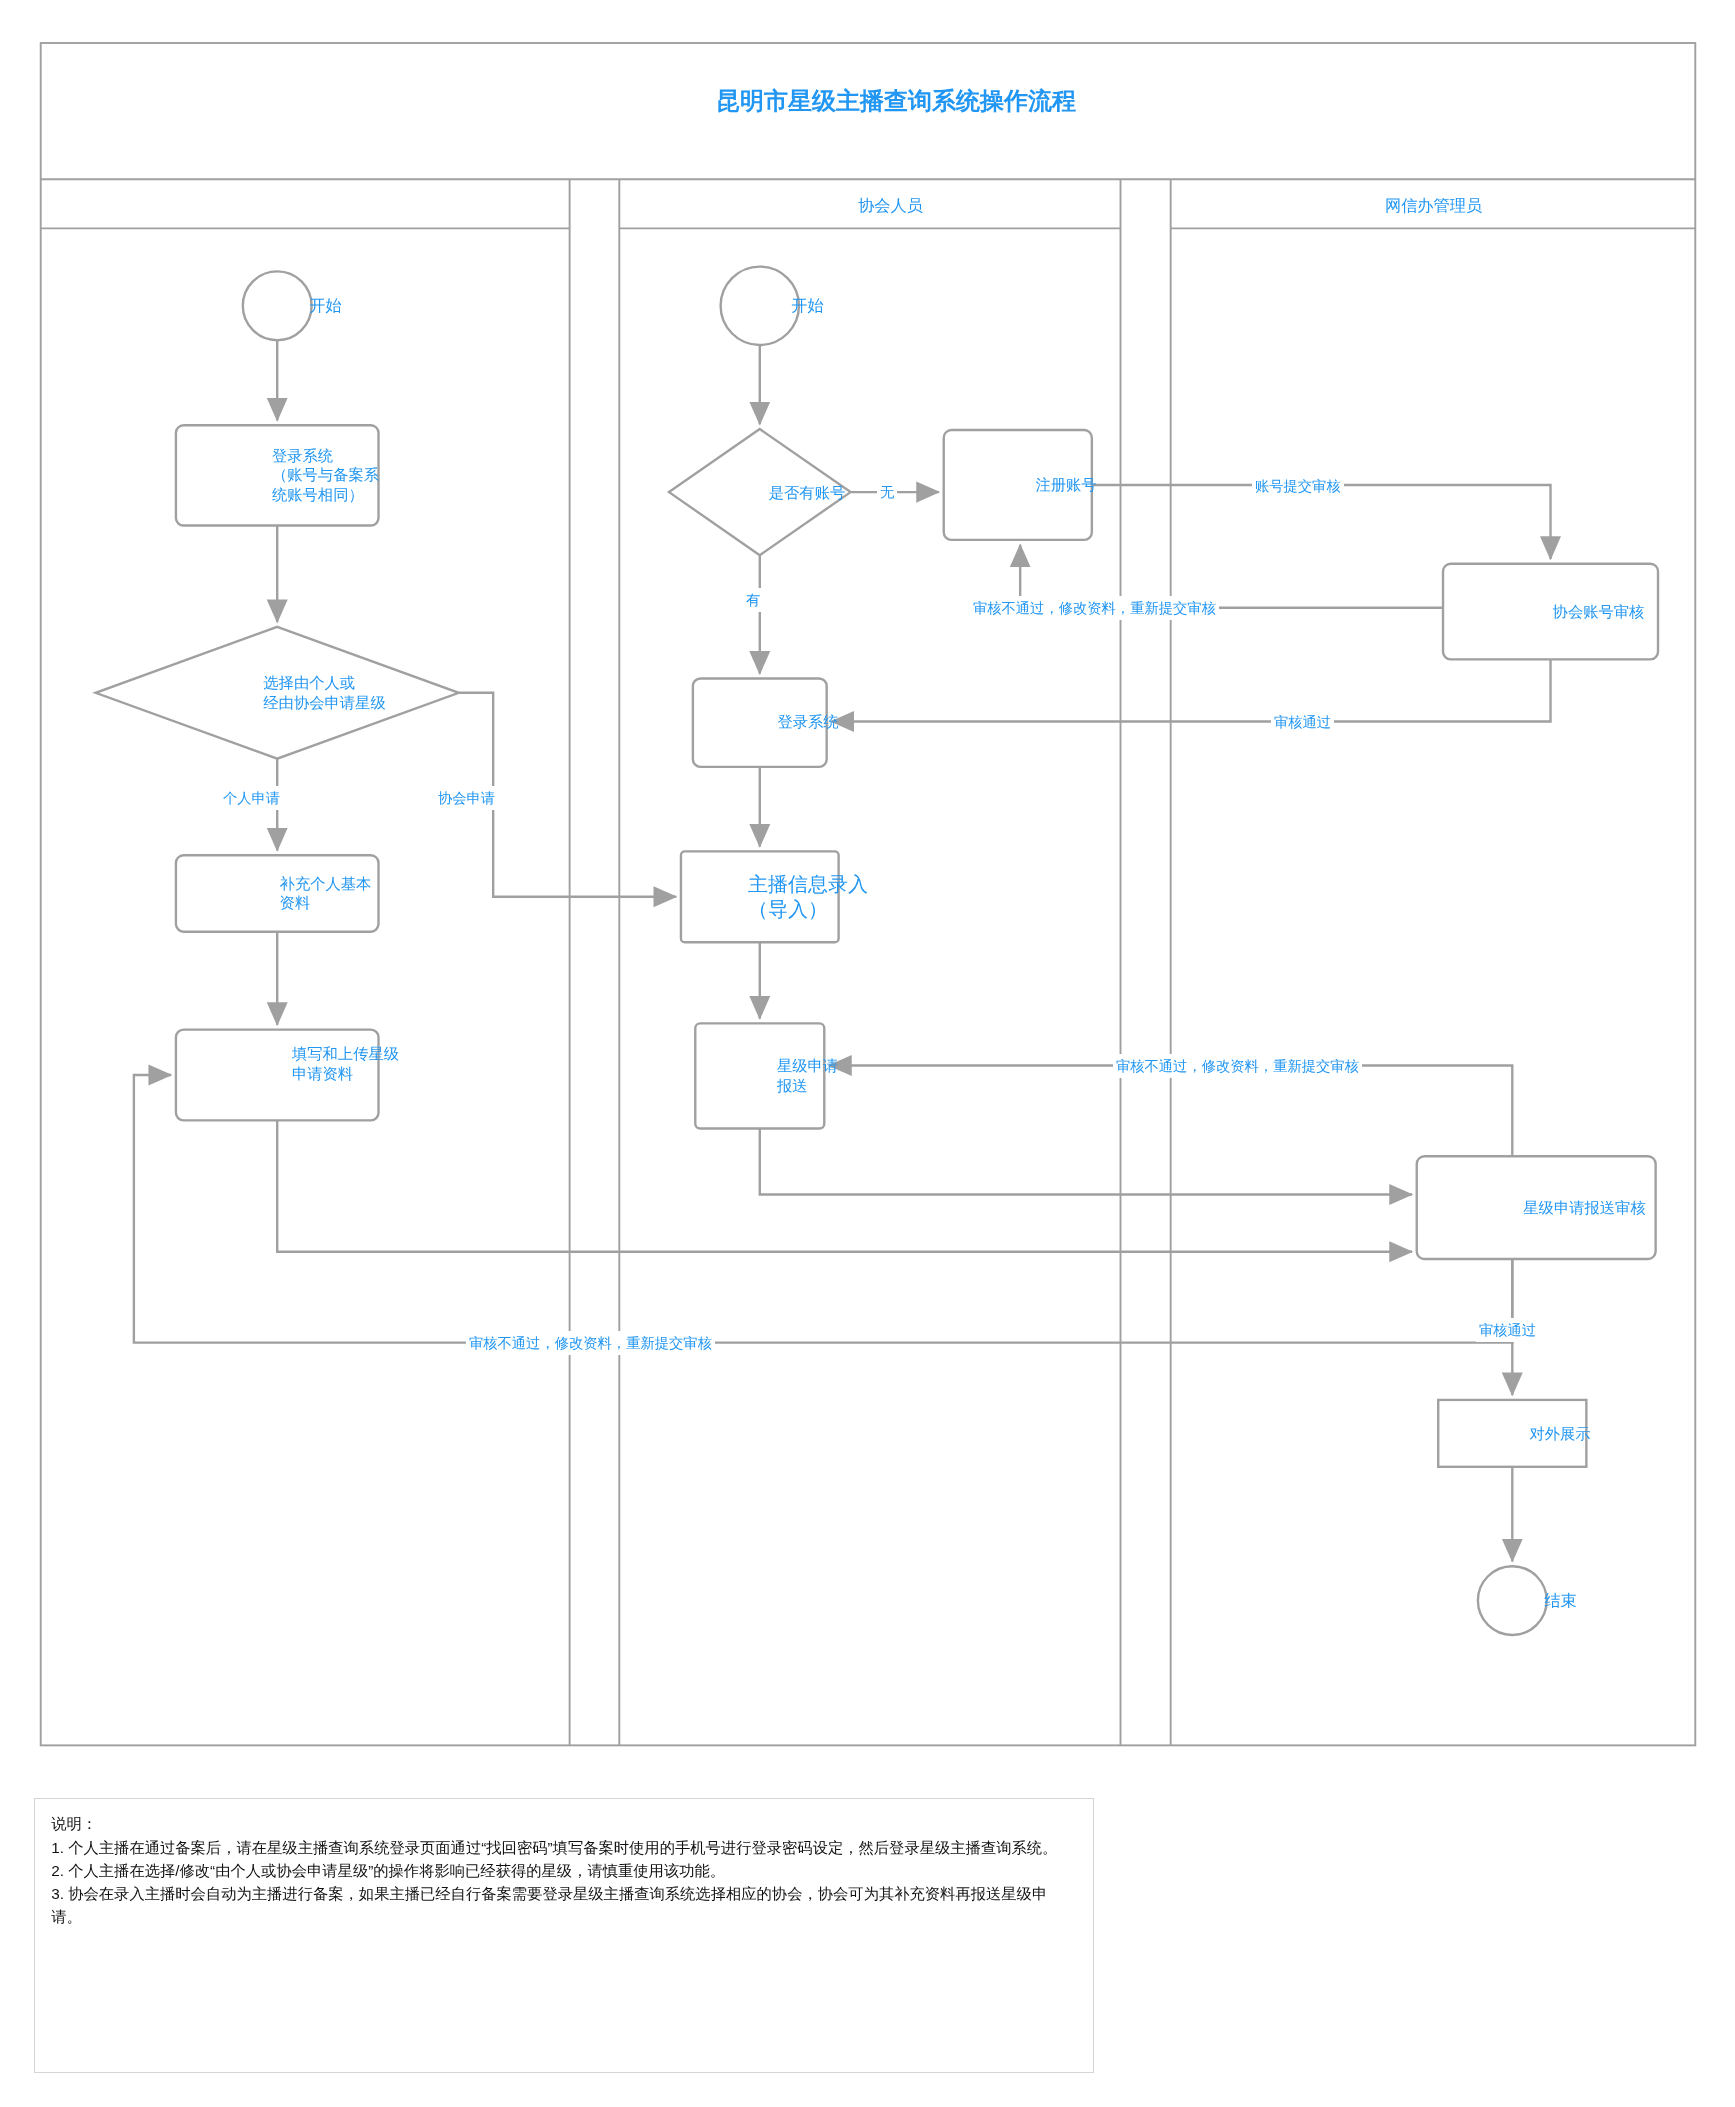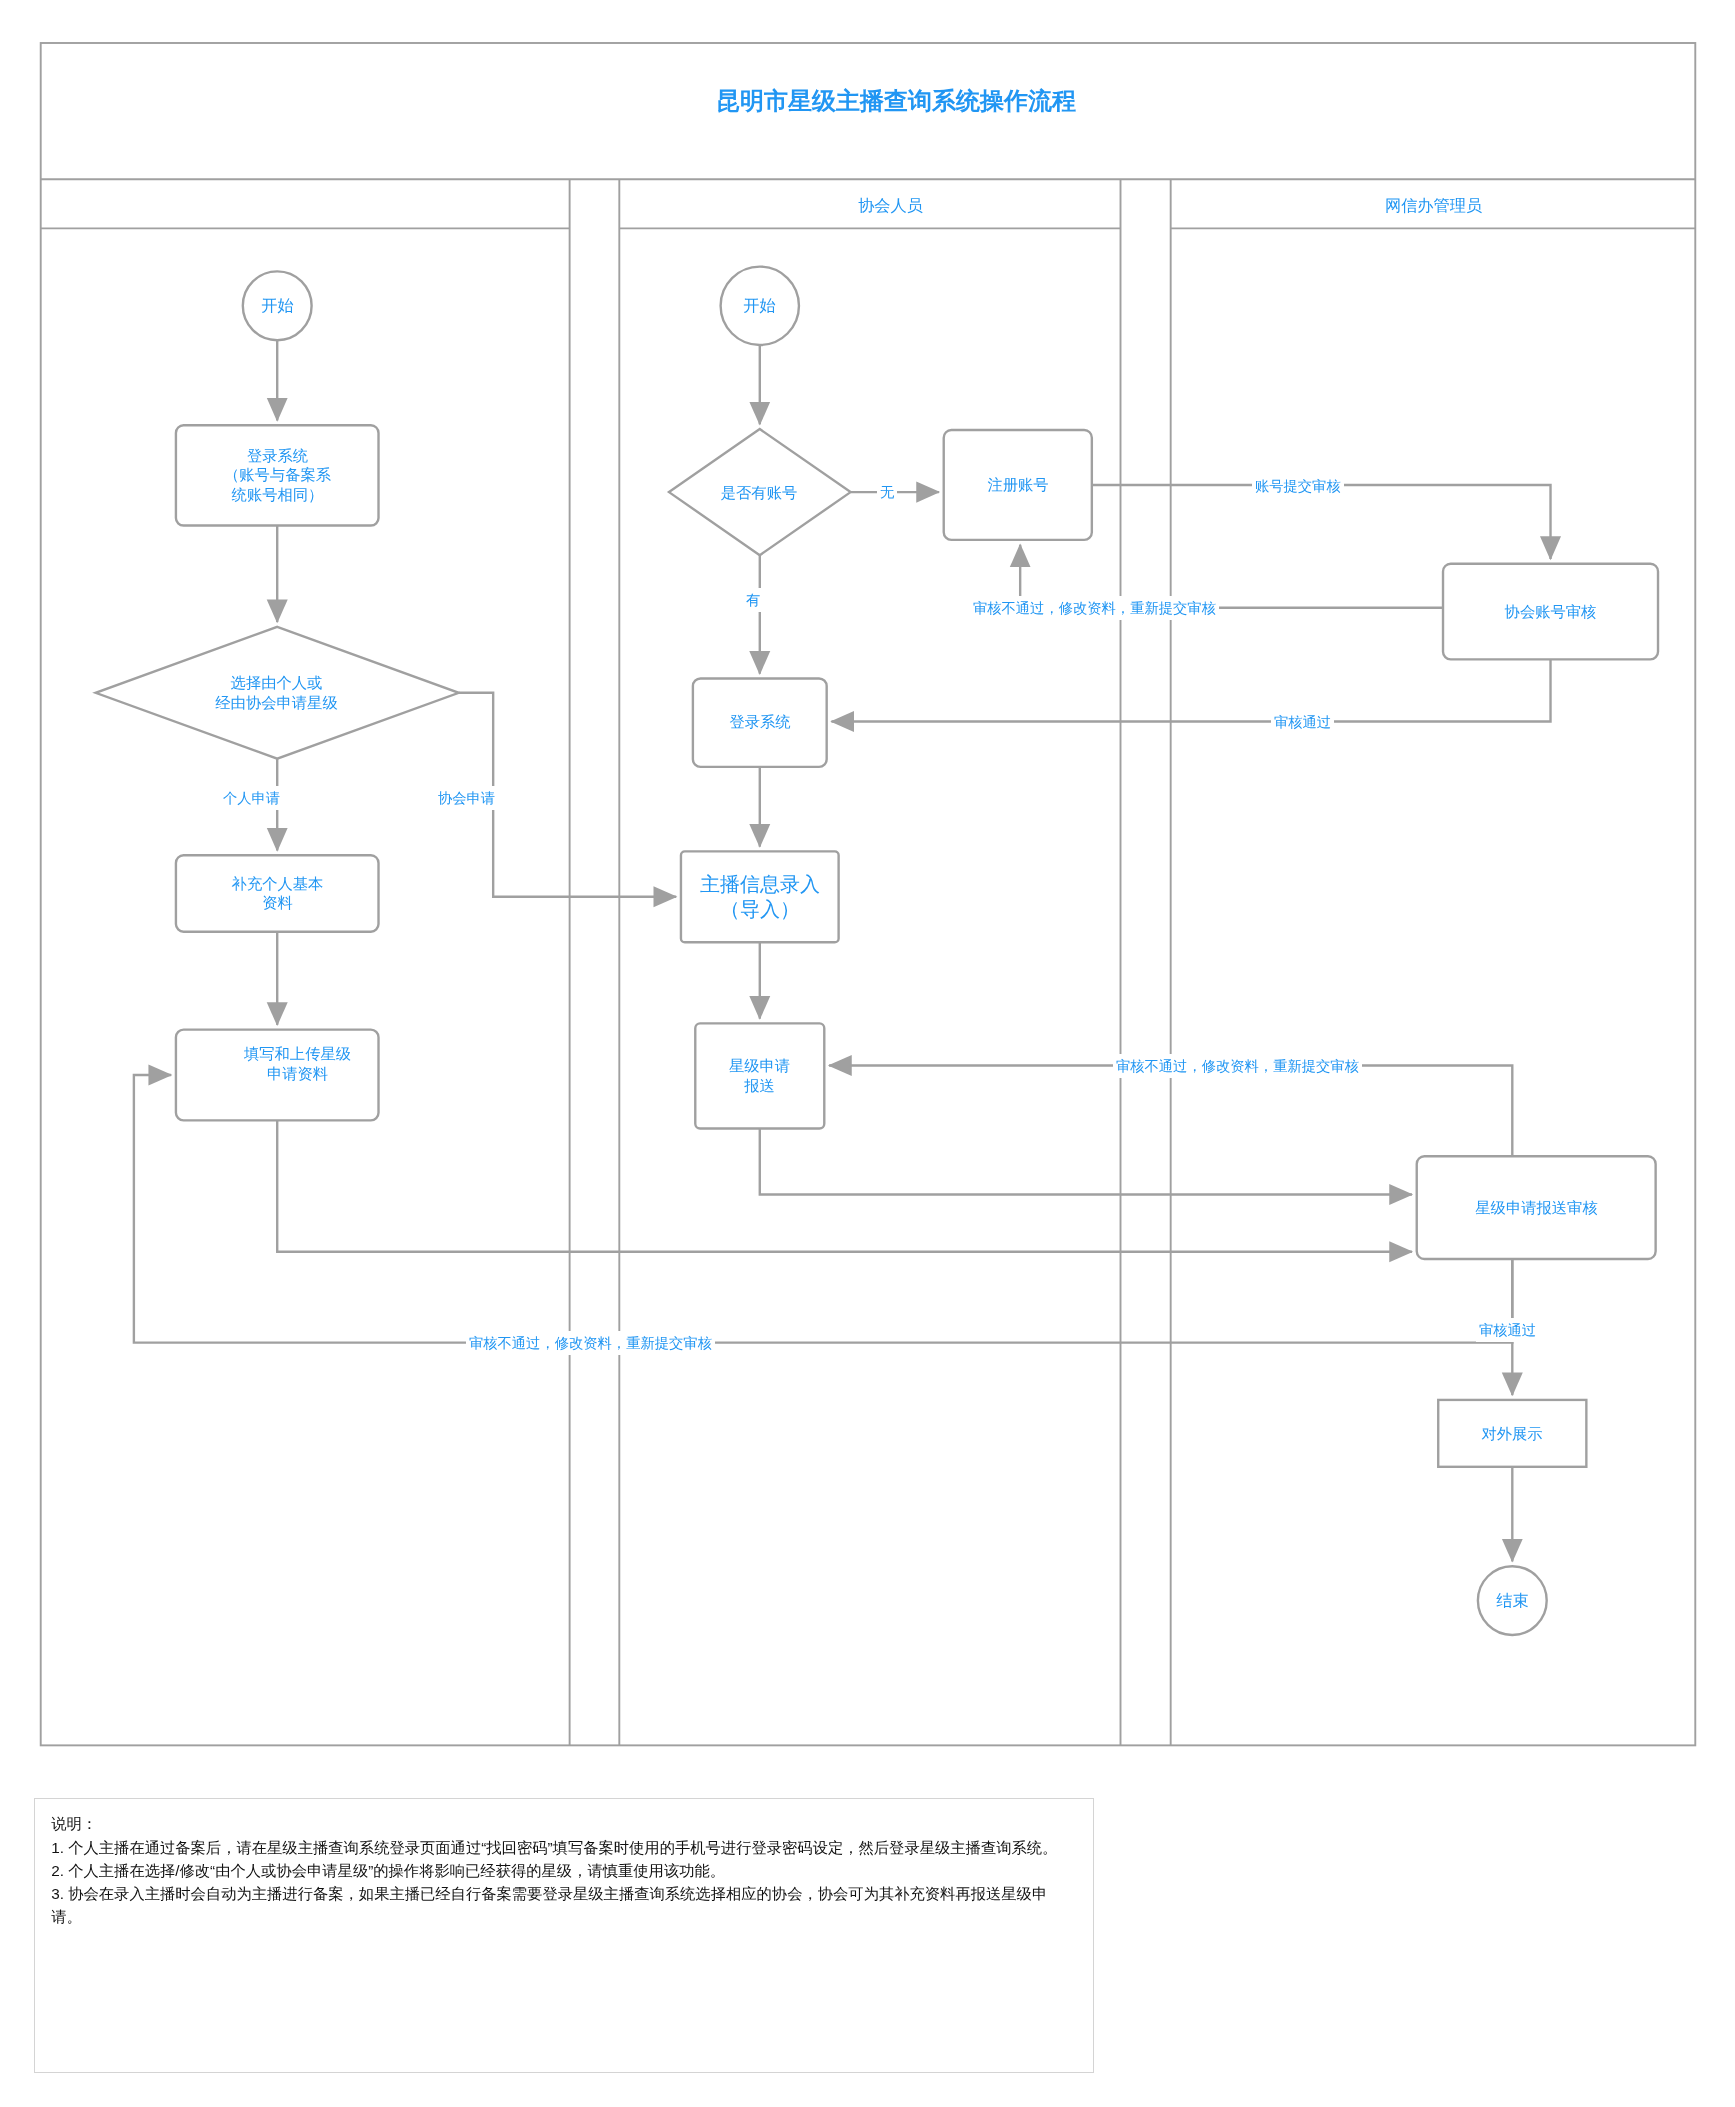--- a/index.html
+++ b/index.html
@@ -3,25 +3,25 @@
 <meta charset="utf-8">
 <style>
   html,body{margin:0;padding:0;background:#ffffff;}
   body{font-family:"Liberation Sans","DejaVu Sans",sans-serif;}
   #page{position:relative;width:1736px;height:2108px;background:#fff;overflow:hidden;}
   .svgwrap{position:absolute;left:0;top:0;width:1736px;height:2108px;}
   .nodeText{
     position:absolute;
     color:#2196f3;
     display:flex;align-items:center;justify-content:center;
-    text-align:center;
     line-height:1.25;
     font-weight:400;
     pointer-events:none;
     white-space:pre-line;
+    padding-left:48px;
   }
   .edgeLabel{
     position:absolute;
     color:#2196f3;
     font-size:14.3px;
     white-space:nowrap;
     display:flex;align-items:center;justify-content:center;
     background:#ffffff;
     padding:0 2.9px;
   }

